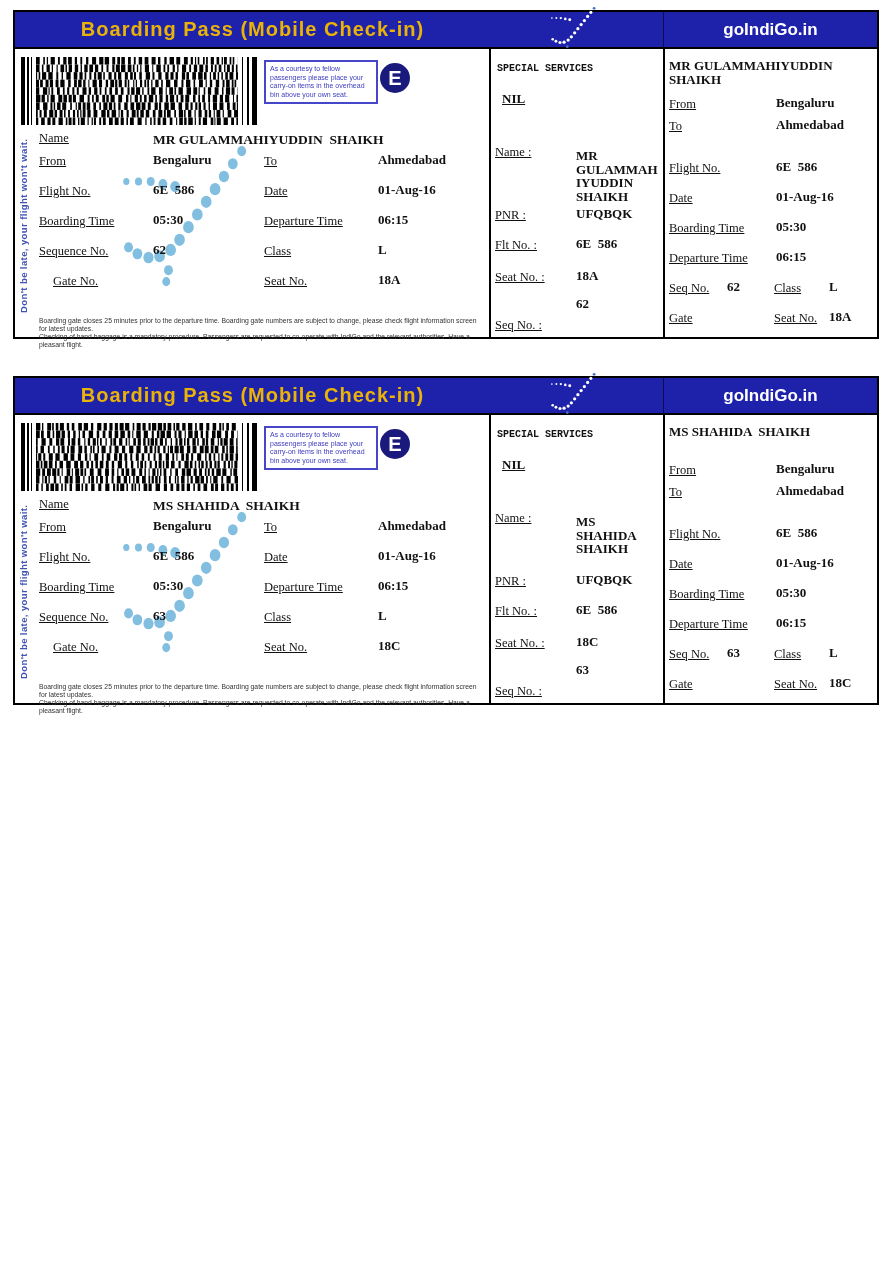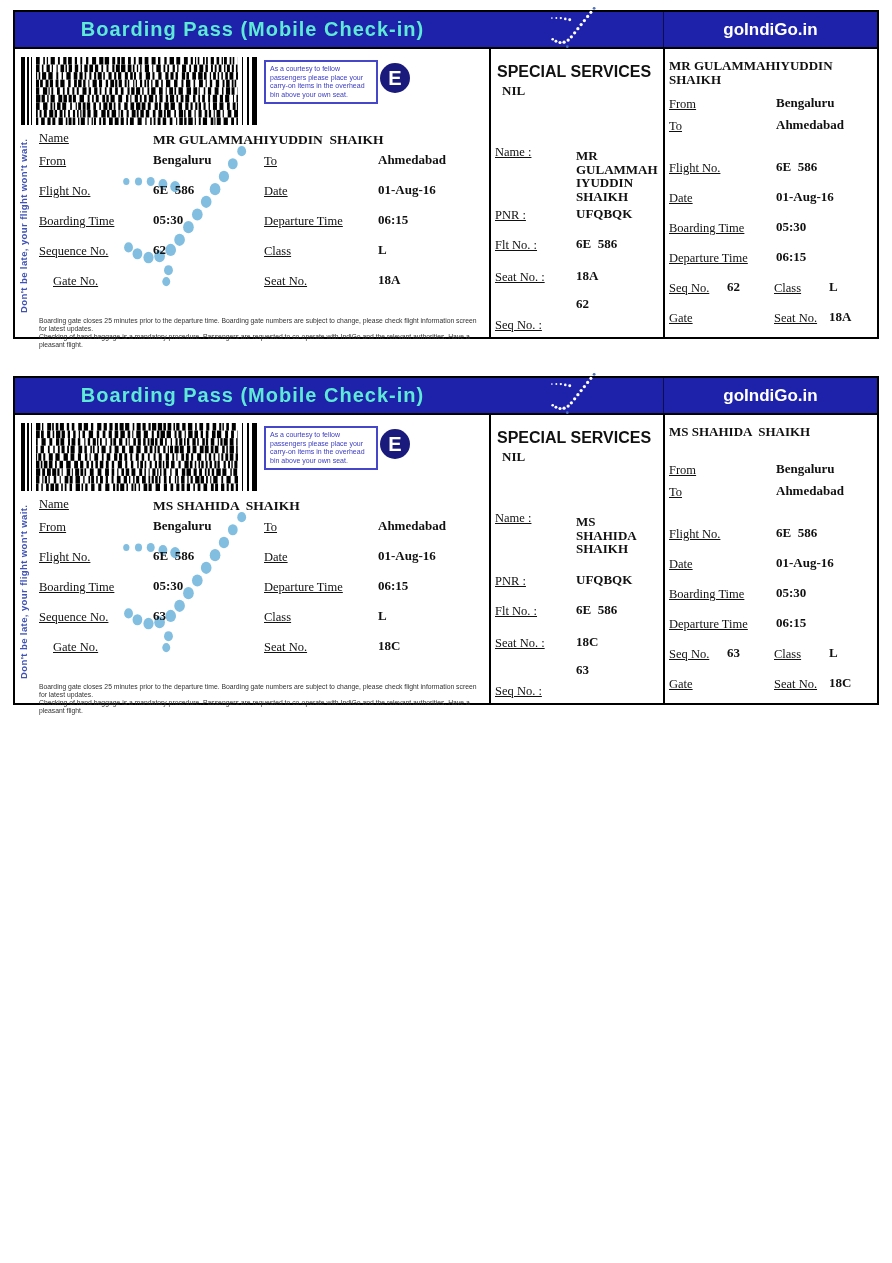--- a/index.html
+++ b/index.html
@@ -1,21 +1,21 @@
 <!DOCTYPE html>
 <html><head>
 <meta charset="utf-8">
 <style>
   html,body{margin:0;padding:0;background:#fff;}
   body{width:892px;height:1263px;position:relative;font-family:"Liberation Sans",sans-serif;}
   .pass{position:absolute;left:13px;width:862px;border:2px solid #000;background:#fff;}
   .pass1{top:10px;} .pass2{top:376px;}
   .band{position:relative;height:35px;background:#1e22aa;border-bottom:2px solid #000;}
   .band-title{position:absolute;left:0;top:0;width:475px;line-height:35px;text-align:center;
-    color:#5eead4;font-size:20px;font-weight:bold;letter-spacing:1px;font-family:"Liberation Sans",sans-serif;}
+    color:#eab308;font-size:20px;font-weight:bold;letter-spacing:1px;font-family:"Liberation Sans",sans-serif;}
   .band-site{position:absolute;left:649px;top:0;width:213px;line-height:35px;text-align:center;
     color:#fff;font-size:17px;font-weight:bold;}
   .band-divline{position:absolute;left:648px;top:0;bottom:0;width:1px;background:rgba(0,0,0,.55);}
   .logo{position:absolute;left:532px;top:-7px;width:52px;height:49px;overflow:visible;}
   .logo .in{fill:#fff;} .logo .out{fill:#4a72c0;}
   .body{position:relative;height:288px;background:#fff;}
   .vdiv{position:absolute;top:0;bottom:0;width:2px;background:#000;}
   .vdiv1{left:474px;} .vdiv2{left:648px;}
   .wm{position:absolute;left:98px;top:92px;width:142px;height:152px;opacity:.9;}
   .wm circle{fill:#74b7dd;}
@@ -35,22 +35,22 @@
   .m-flight-l{left:24px;top:135px;} .m-flight-v{left:138px;top:133px;}
   .m-date-l{left:249px;top:135px;} .m-date-v{left:363px;top:133px;}
   .m-board-l{left:24px;top:165px;} .m-board-v{left:138px;top:163px;}
   .m-dep-l{left:249px;top:165px;} .m-dep-v{left:363px;top:163px;}
   .m-seq-l{left:24px;top:195px;} .m-seq-v{left:138px;top:193px;}
   .m-class-l{left:249px;top:195px;} .m-class-v{left:363px;top:193px;}
   .m-gate-l{left:38px;top:225px;} .m-gate-v{left:138px;top:223px;}
   .m-seat-l{left:249px;top:225px;} .m-seat-v{left:363px;top:223px;}
   .fineprint{position:absolute;left:24px;top:268px;width:442px;font-size:6.8px;line-height:8px;color:#333;}
   
-  .s-head{left:482px;top:14px;font-weight:bold;font-size:16px;font-family:Liberation Sans, sans-serif;position:absolute;color:#111;}
-  .s-nil{left:487px;top:34px;} 
+  .s-head{left:482px;top:14px;font-weight:bold;font-size:10px;font-family:Liberation Mono, monospace;position:absolute;color:#111;}
+  .s-nil{left:487px;top:42px;text-decoration:underline;} 
   .s-name-l{left:480px;top:96px;} .s-name-v{left:561px;top:100px;width:82px;word-break:break-word;line-height:13.5px;}
   .s-pnr-l{left:480px;top:159px;text-align:center;} .s-pnr-v{left:561px;top:157px;}
   .s-flt-l{left:480px;top:189px;} .s-flt-v{left:561px;top:187px;}
   .s-seat-l{left:480px;top:221px;} .s-seat-v{left:561px;top:219px;}
   .s-seq-l{left:480px;top:249px;margin-top:20px;} .s-seq-v{left:561px;top:247px;}
   
   .t-name{left:654px;top:10px;width:202px;line-height:14px;font-size:13px;}
   .t-from-l{left:654px;top:48px;} .t-from-v{left:761px;top:46px;}
   .t-to-l{left:654px;top:70px;} .t-to-v{left:761px;top:68px;}
   .t-flight-l{left:654px;top:112px;} .t-flight-v{left:761px;top:110px;}

